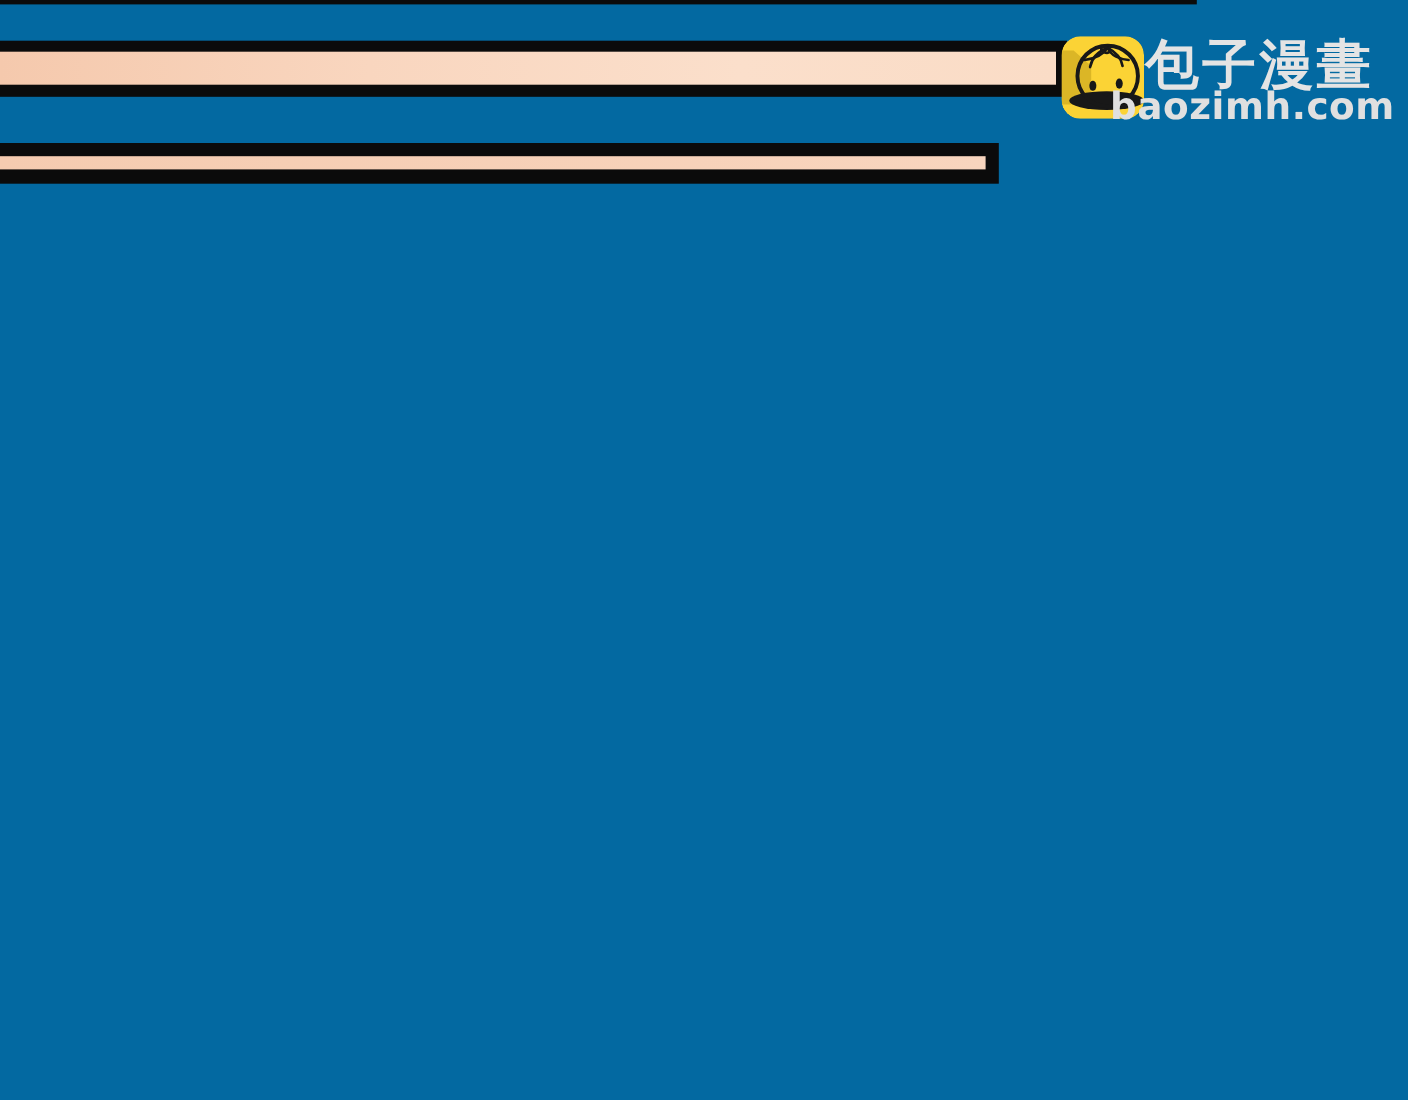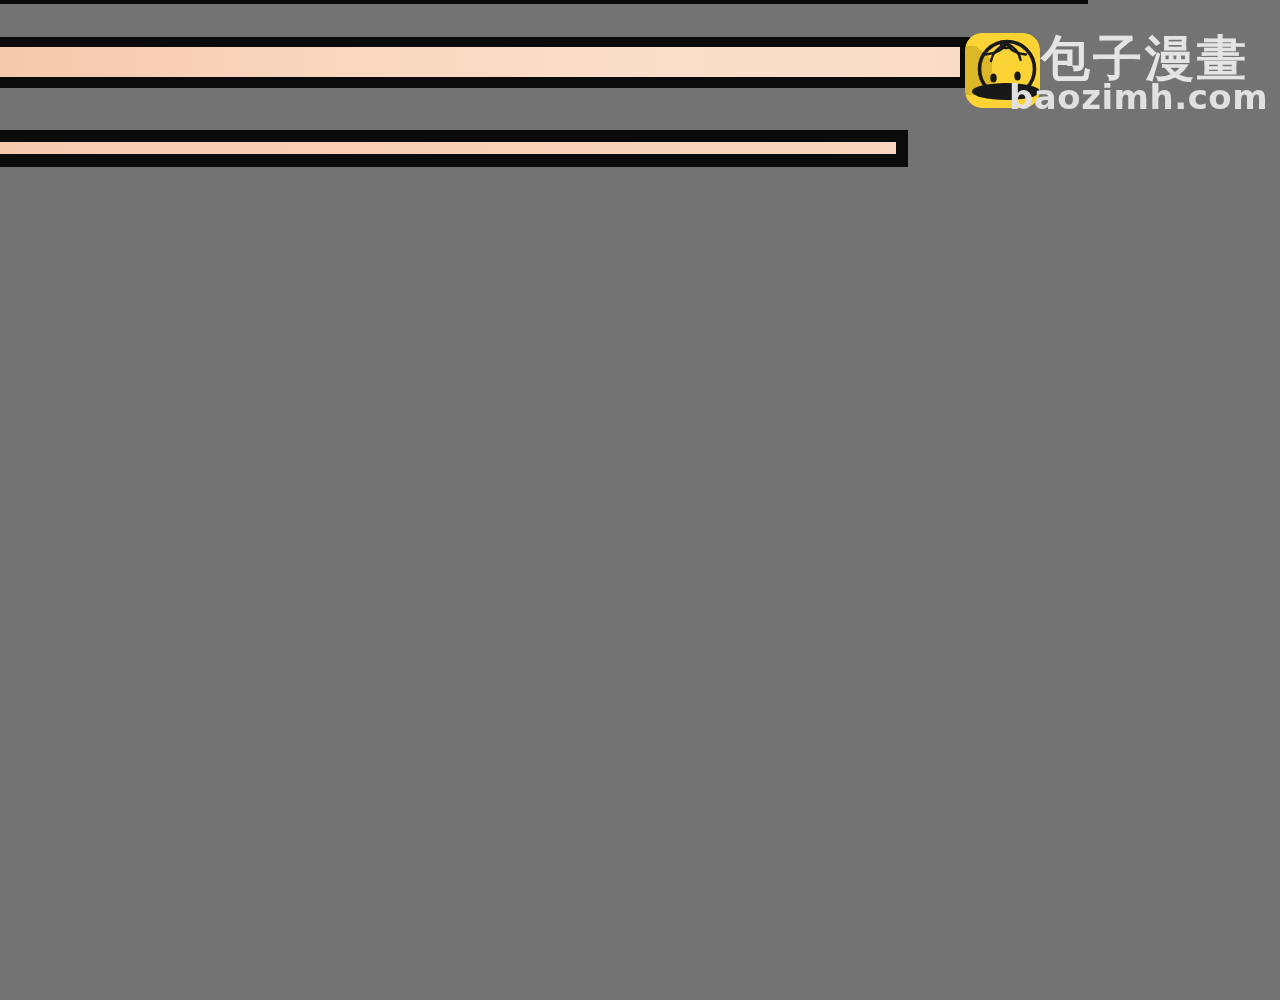--- a/index.html
+++ b/index.html
@@ -5,21 +5,21 @@
   html, body {
     margin: 0;
     padding: 0;
     background: #ffffff;
     font-family: "DejaVu Sans", "Liberation Sans", sans-serif;
   }
   .page {
     position: relative;
     width: 1280px;
     height: 1000px;
-    background: #737373;
+    background: #0369a1;
     overflow: hidden;
   }
 
   
   .stripe-top {
     position: absolute;
     left: 0; top: 0;
     width: 1088px; height: 4px;
     background: #0b0b0b;
   }

